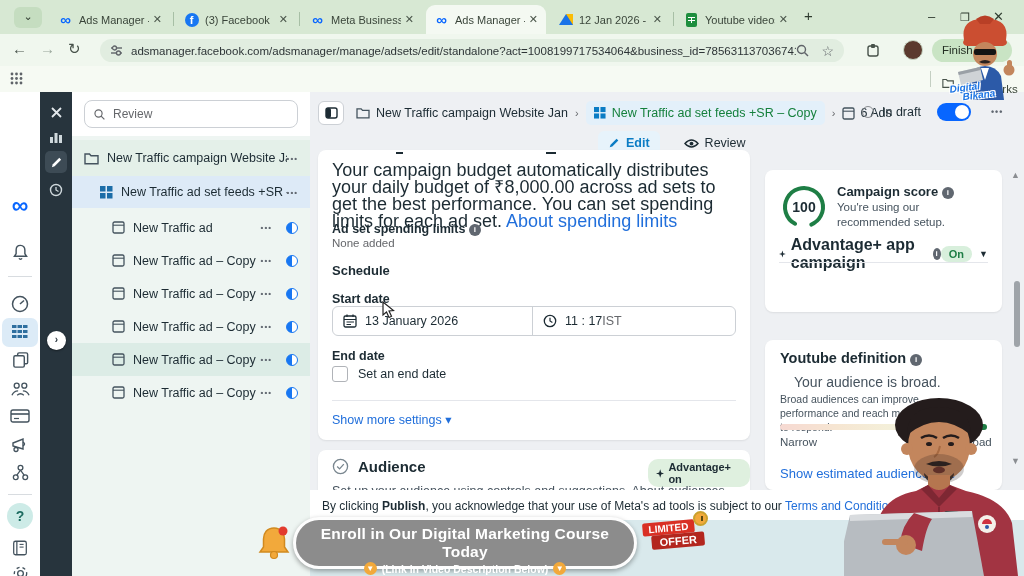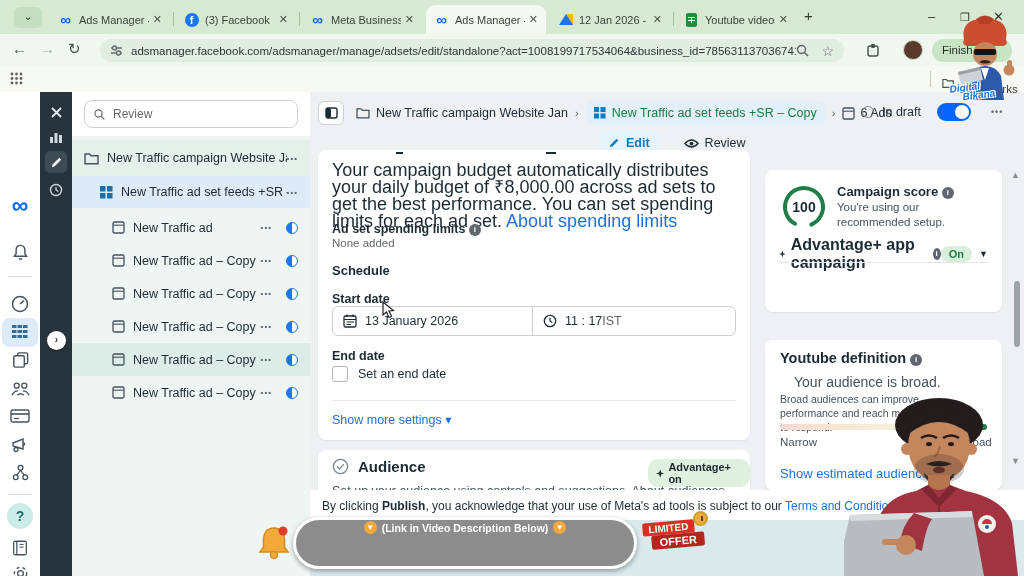--- a/index.html
+++ b/index.html
@@ -574,20 +574,21 @@
     <div class="abs" style="left:14px;top:2px;width:56px;height:26px;background:#e4e6eb;border-radius:6px;text-align:center;line-height:26px;font-size:12.5px;z-index:1">Close</div>
     <div class="abs" style="left:110px;top:7px;font-size:12px;color:#1c2b33;z-index:1">All edits saved</div>
   </div>
 
   <svg id="banner-bell" class="abs" width="36" height="38" viewBox="0 0 36 38">
     <path d="M18 4 C11 4 7.5 9 7.5 15 v8 L4 28 h28 l-3.5-5 v-8 C28.5 9 25 4 18 4 Z" fill="#f2a93b" stroke="#d18a1f" stroke-width="1.5"></path>
     <circle cx="18" cy="31" r="3.5" fill="#f2a93b" stroke="#d18a1f" stroke-width="1.2"></circle>
     <circle cx="27" cy="7" r="4.5" fill="#e23b2e"></circle>
   </svg>
   <div id="banner" class="abs">
+    <div class="l1">Enroll in Our Digital Marketing Course Today</div>
     <div class="l2">
       <span class="gold-arrow">▼</span>
       <span>(Link in Video Description Below)</span>
       <span class="gold-arrow">▼</span>
     </div>
   </div>
   <div id="offer-badge" class="abs">
     <span class="w1">LIMITED</span><br>
     <span class="w2">OFFER</span>
   </div>

